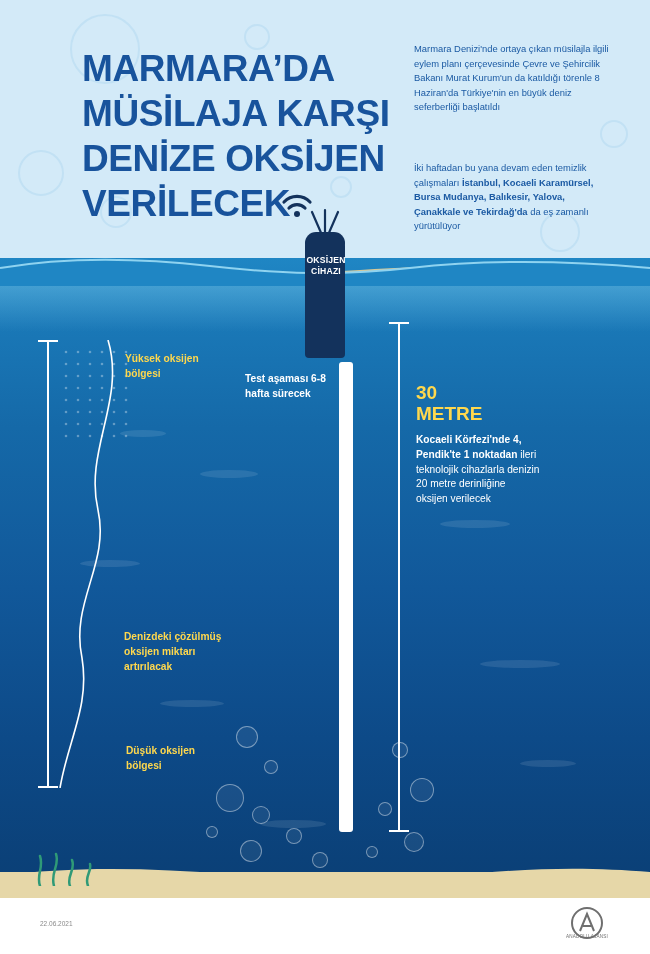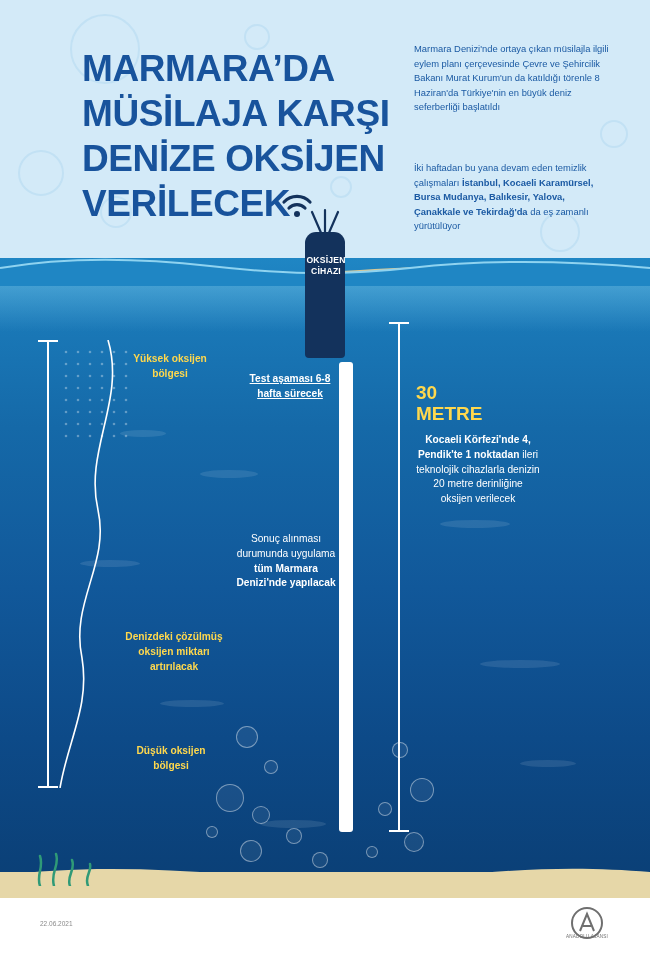--- a/index.html
+++ b/index.html
@@ -119,29 +119,29 @@
   }
   .curve { position: absolute; left: 50px; top: 340px; width: 86px; height: 448px; }
   .dots-grid { position: absolute; left: 62px; top: 348px; width: 76px; height: 100px; }
 
   
   .right-axis {
     position: absolute; left: 398px; top: 322px; width: 2px; height: 510px; background: #ffffff;
   }
 
   
-  .lbl { position: absolute; color: #ffffff; font-size: 10.2px; line-height: 1.45; text-align: center; }
+  .lbl { position: absolute; color: #ffffff; font-size: 10.2px; line-height: 1.45; }
   .lbl.b { font-weight: bold; }
   .lbl-yellow { color: #ffd84d; font-weight: bold; }
 
   .l-yuksek { left: 125px; top: 352px; width: 90px; }
   .l-denizdeki { left: 124px; top: 630px; width: 100px; }
   .l-dusuk { left: 126px; top: 744px; width: 90px; }
 
-  .c-test { left: 245px; top: 372px; width: 90px; text-align: center; text-decoration: underline; }
+  .c-test { left: 245px; top: 372px; width: 90px; text-align: left; }
   .c-sonuc { left: 235px; top: 532px; width: 102px; text-align: center; }
 
   .r-30 {
     position: absolute; left: 416px; top: 383px; width: 140px;
     color: #ffd84d; font-weight: bold; font-size: 19px; line-height: 1.1;
   }
   .r-kocaeli { left: 416px; top: 433px; width: 124px; }
   .r-projede { left: 416px; top: 578px; width: 124px; }
 
   
@@ -297,23 +297,20 @@
         <circle cx="52" cy="88" r="1.3"></circle>
         <circle cx="64" cy="88" r="1.3"></circle>
     </g>
   </svg>
 
   <div class="lbl lbl-yellow l-yuksek">Yüksek oksijen bölgesi</div>
   <div class="lbl lbl-yellow l-denizdeki">Denizdeki çözülmüş oksijen miktarı artırılacak</div>
   <div class="lbl lbl-yellow l-dusuk">Düşük oksijen bölgesi</div>
 
   <div class="lbl b c-test">Test aşaması 6-8 hafta sürecek</div>
-  <div class="lbl c-sonuc">
-    <span>Sonuç alınması durumunda uygulama </span><b>tüm Marmara Denizi'nde yapılacak</b>
-  </div>
 
   <div class="right-axis"></div>
   <div class="axis-tick" style="left:389px; top:322px;"></div>
   <div class="axis-tick" style="left:389px; top:830px;"></div>
 
   <div class="r-30">
     <div>30</div>
     <div>METRE</div>
   </div>
   <div class="lbl r-kocaeli">

